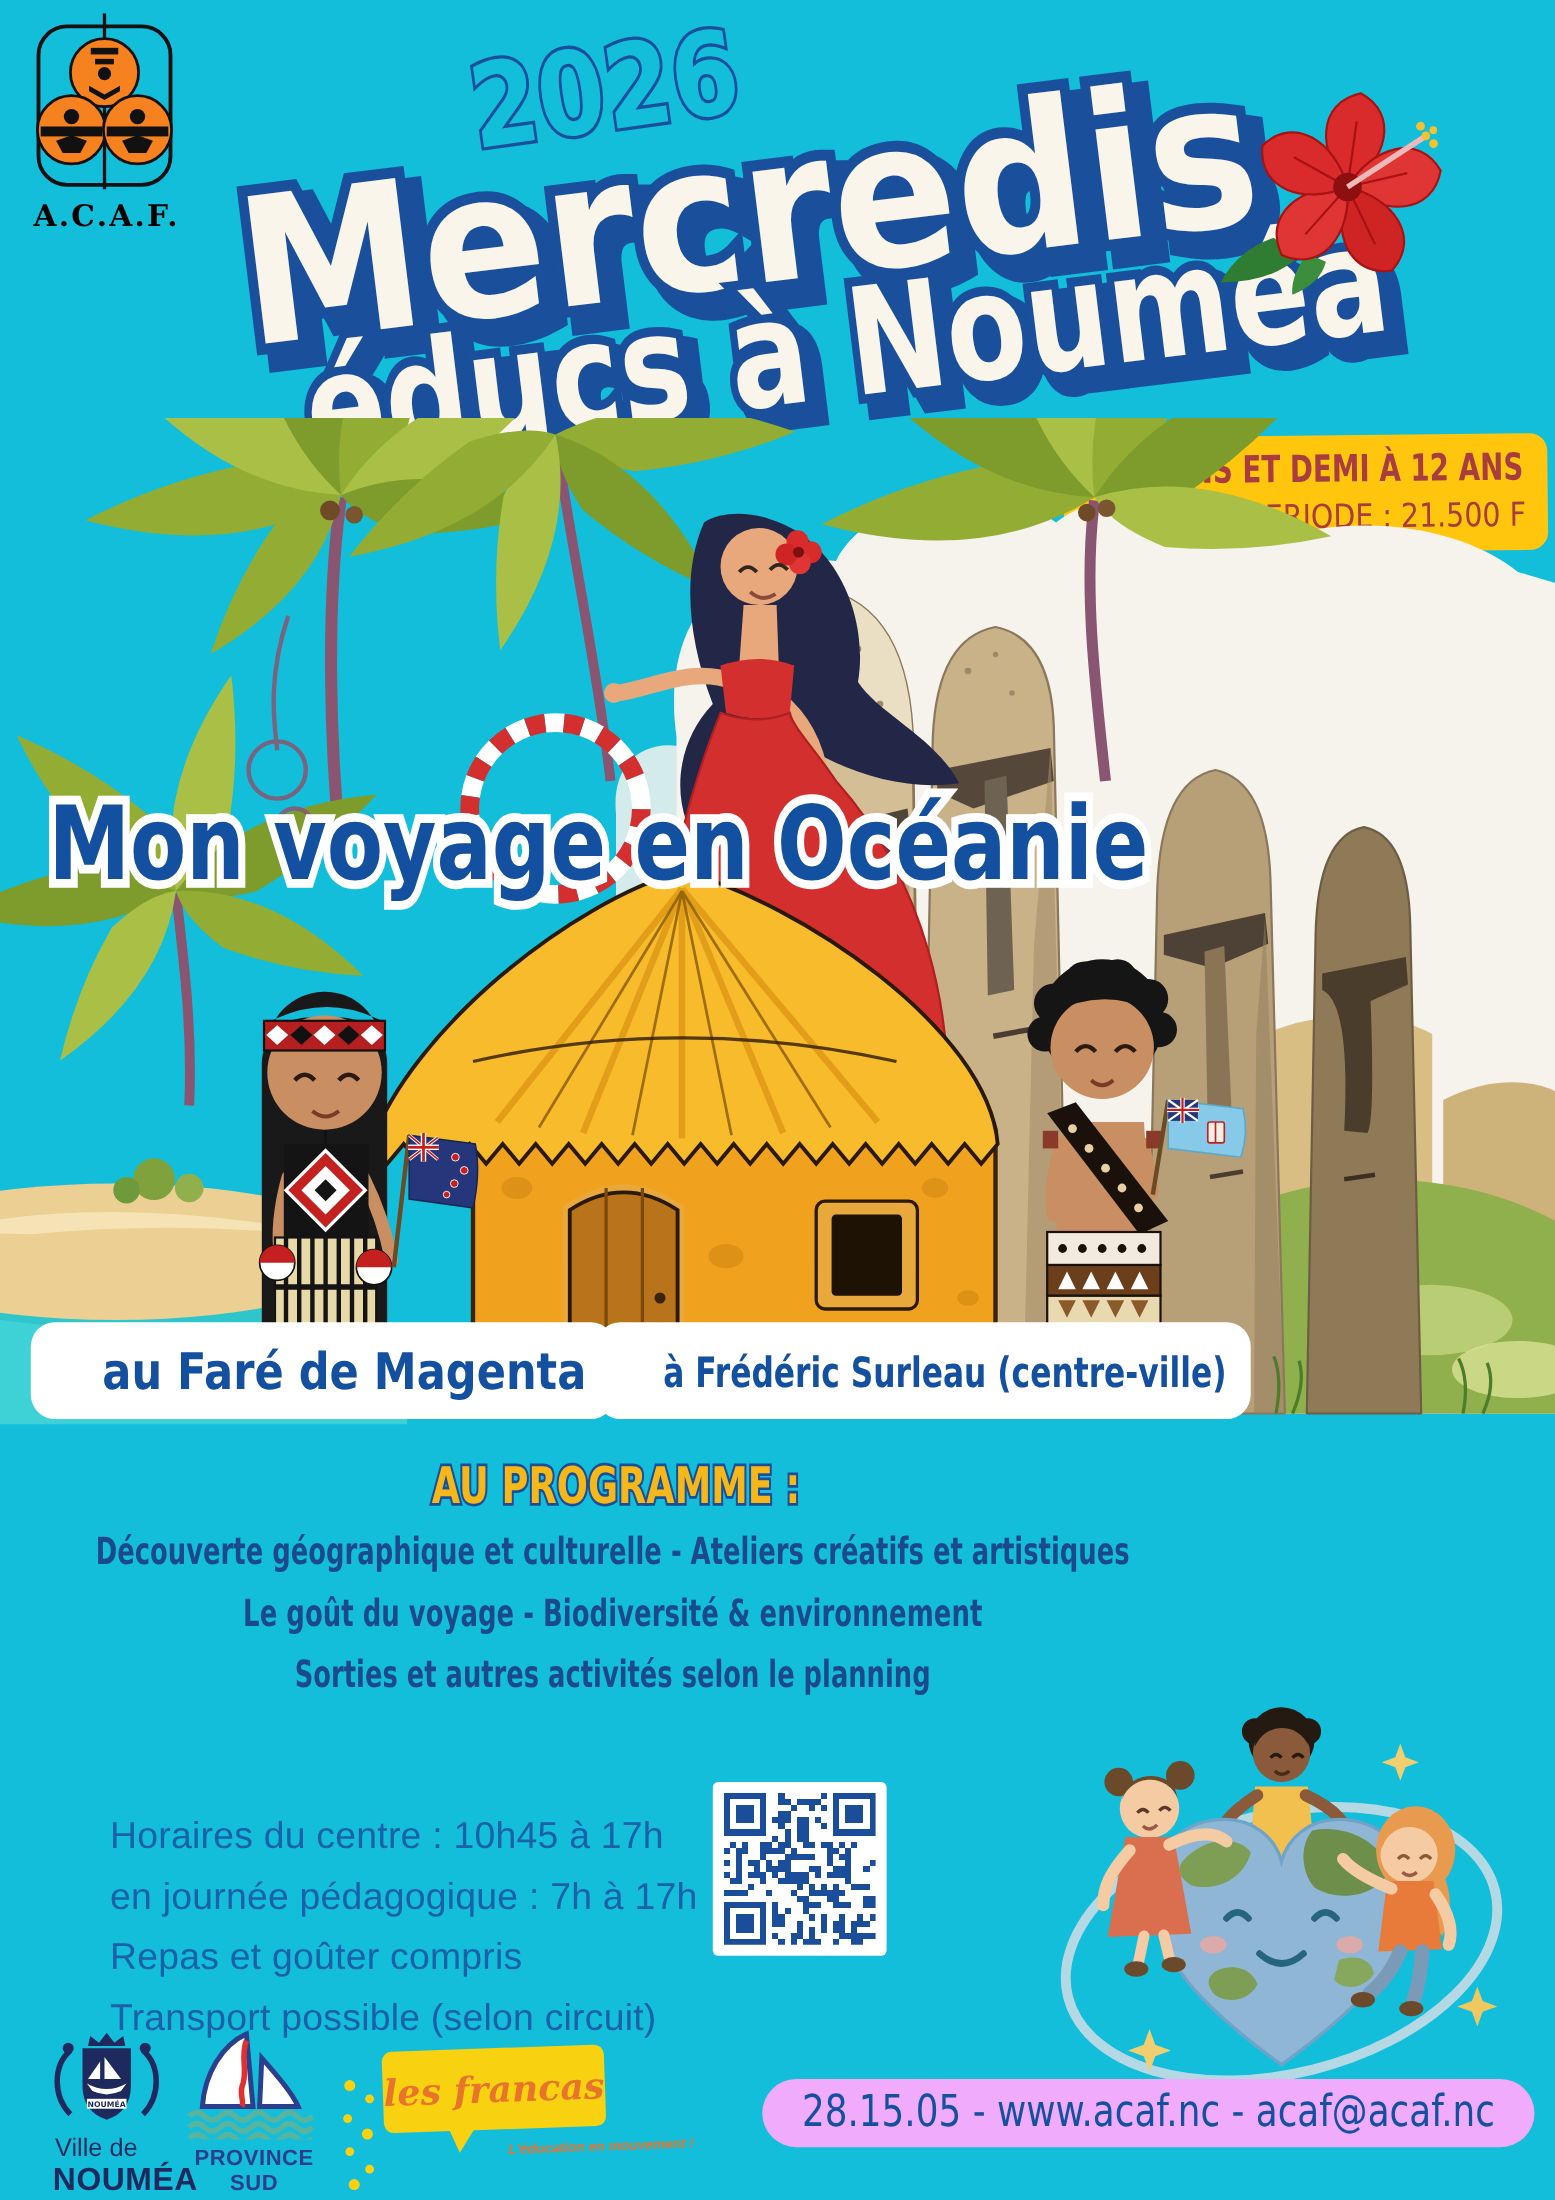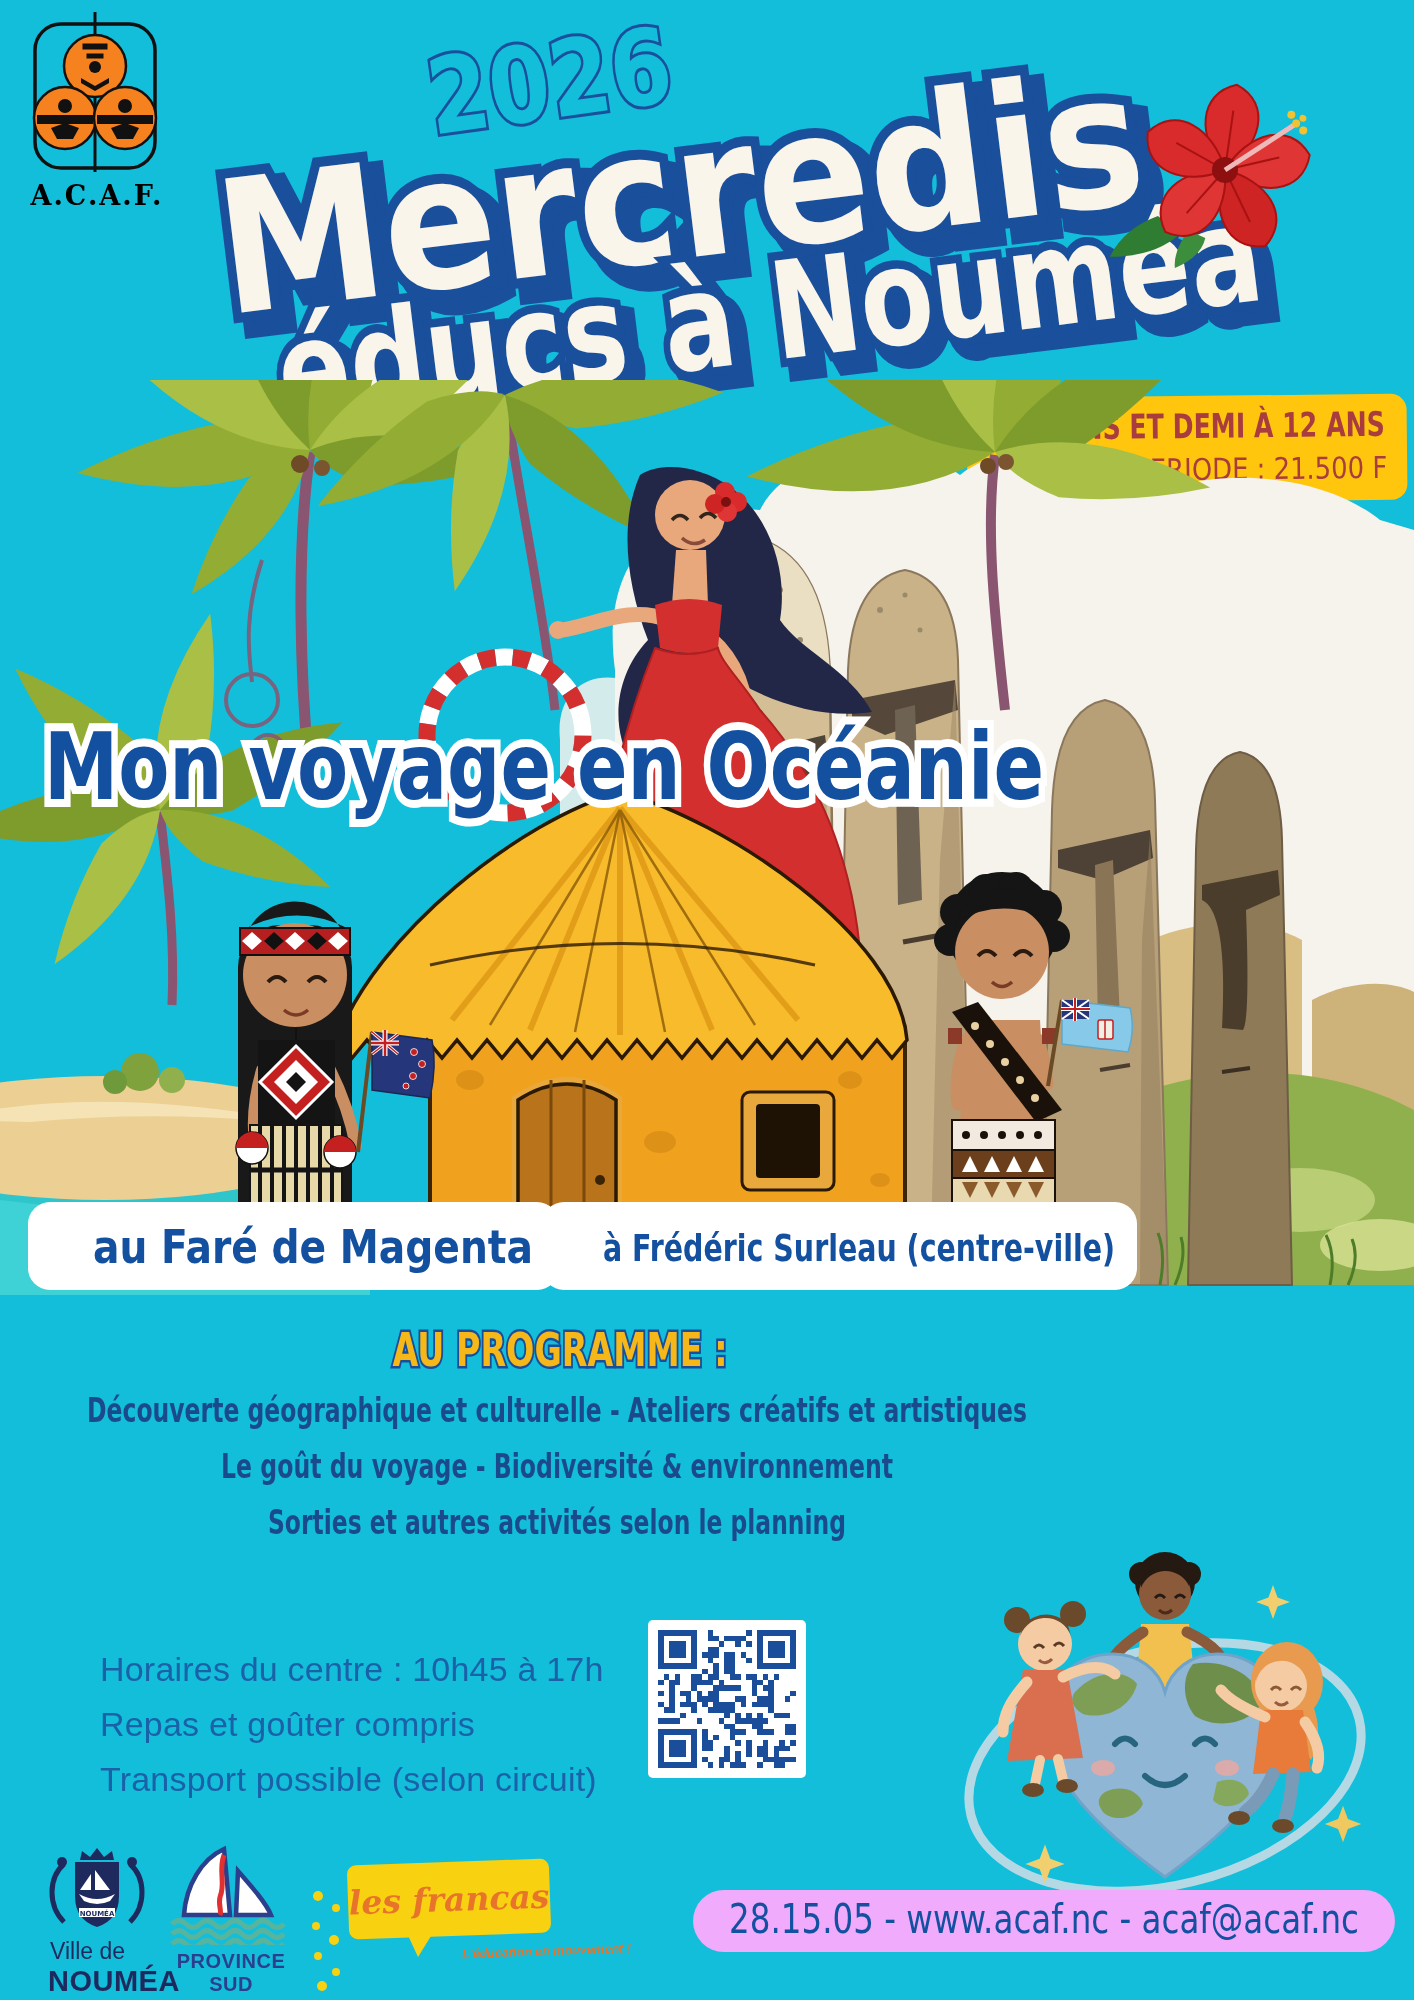--- a/index.html
+++ b/index.html
@@ -498,20 +498,21 @@
     <text x="210" y="46" text-anchor="middle" font-size="46" font-weight="bold" textLength="335" lengthAdjust="spacingAndGlyphs" fill="#F6B719" stroke="#1A4E9B" stroke-width="5" paint-order="stroke">AU PROGRAMME :</text>
   </svg>
   <svg class="abs" style="left:0;top:1378px;" width="1120" height="180" viewBox="0 0 1120 180">
     <text x="557" y="44" text-anchor="middle" font-size="34" font-weight="bold" fill="#1B4A8C" textLength="940" lengthAdjust="spacingAndGlyphs">Découverte géographique et culturelle - Ateliers créatifs et artistiques</text>
     <text x="557" y="100" text-anchor="middle" font-size="34" font-weight="bold" fill="#1B4A8C" textLength="672" lengthAdjust="spacingAndGlyphs">Le goût du voyage - Biodiversité &amp; environnement</text>
     <text x="557" y="156" text-anchor="middle" font-size="34" font-weight="bold" fill="#1B4A8C" textLength="578" lengthAdjust="spacingAndGlyphs">Sorties et autres activités selon le planning</text>
   </svg>
 
   <div class="abs details">
     <div>Horaires du centre : 10h45 à 17h</div>
+    <div>en journée pédagogique : 7h à 17h</div>
     <div>Repas et goûter compris</div>
     <div>Transport possible (selon circuit)</div>
   </div>
 
   <div class="abs infos-label">INFOS</div>
   <div class="abs qr-box">
     <svg id="qr-svg" width="138" height="138" viewBox="0 0 25 25" shape-rendering="crispEdges">
         <rect x="9" y="0" width="1" height="1" fill="#1B4E9A"></rect>
         <rect x="16" y="0" width="1" height="1" fill="#1B4E9A"></rect>
         <rect x="9" y="1" width="1" height="1" fill="#1B4E9A"></rect>

